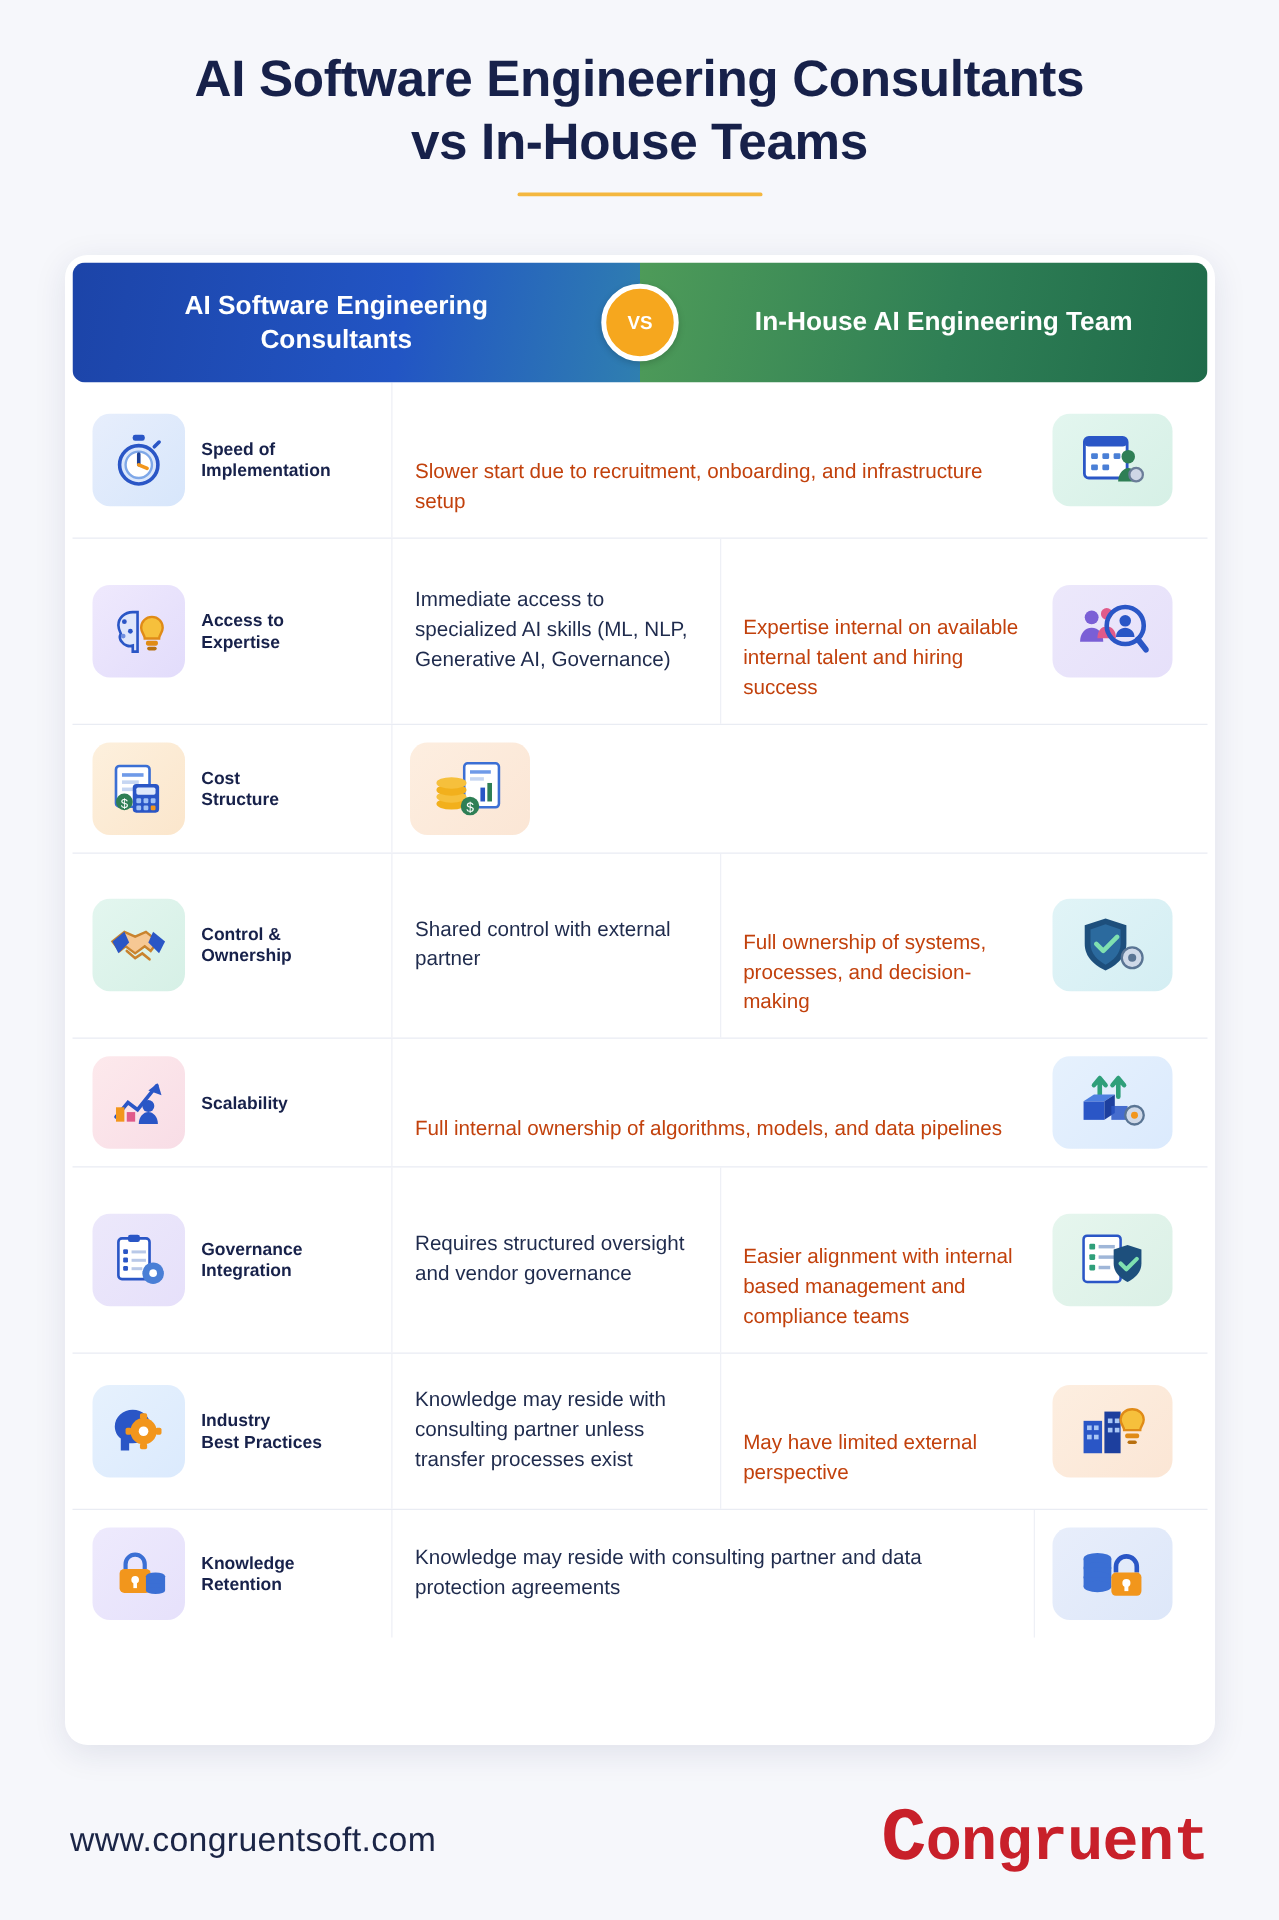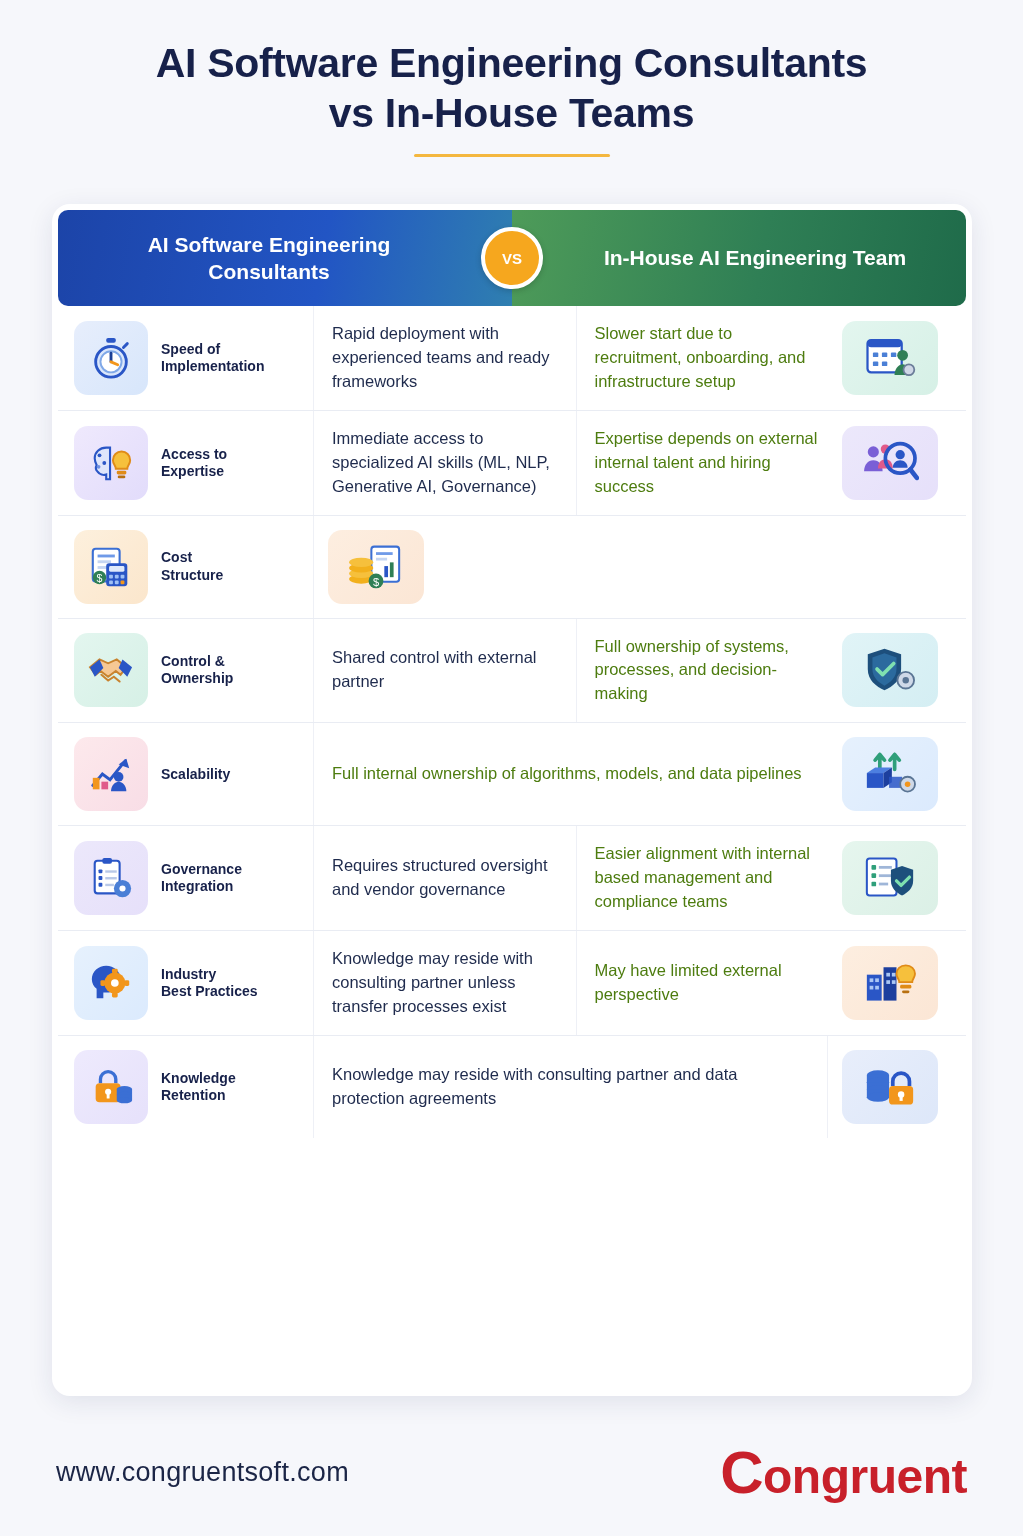--- a/index.html
+++ b/index.html
@@ -72,21 +72,21 @@
   }
   .cell-consult {
     flex:1 1 0; padding:16px 18px 16px 18px;
     border-right:1px solid #eef0f6;
     display:flex; align-items:center;
     font-size:16.5px; line-height:1.45; color:#1f2b4d;
   }
   .cell-inhouse {
     flex:1 1 0; padding:16px 8px 16px 18px;
     display:flex; align-items:center;
-    font-size:16.5px; line-height:1.45; color:#4d7c0f;
+    font-size:16.5px; line-height:1.45; color:#c2410c;margin-top:44px;
   }
   .cell-icon-right {
     flex:0 0 138px; display:flex; align-items:center; justify-content:center;
     padding:10px 14px 10px 0;
   }
   .label-text { font-size:14px; font-weight:bold; line-height:1.22; color:#17214a; }
   .label-text .sub { display:block; }
 
   
   .tile {
@@ -111,21 +111,21 @@
 
   
   .footer {
     position:absolute; left:0; right:0; bottom:0; height:128px;
     display:flex; align-items:center; justify-content:space-between;
     padding:0 56px;
     gap:26px;
   }
   .site { font-size:27px; color:#1b2546; letter-spacing:0.3px; }
   .brand {
-    font-family:Liberation Sans, sans-serif;
+    font-family:Liberation Mono, monospace;
     font-size:48px; color:#c8202a; font-weight:bold; letter-spacing:-0.5px;
   }
   .brand .cap { font-size:60px; }
 </style>
 </head>
 <body>
 
 <div class="title-wrap">
   <div class="title">
     <span>AI Software Engineering Consultants</span><br>
@@ -158,21 +158,20 @@
             <line x1="24" y1="28" x2="24" y2="19" stroke="#1b3f96" stroke-width="3" stroke-linecap="round"></line>
             <line x1="24" y1="28" x2="31" y2="31" stroke="#f2961c" stroke-width="3" stroke-linecap="round"></line>
             <line x1="37" y1="13" x2="41" y2="9" stroke="#2a56c6" stroke-width="3" stroke-linecap="round"></line>
           </svg>
         </div>
         <div class="label-text">
           <span>Speed of</span>
           <span class="sub">Implementation</span>
         </div>
       </div>
-      <div class="cell-consult">Rapid deployment with experienced teams and ready frameworks</div>
       <div class="cell-inhouse">Slower start due to recruitment, onboarding, and infrastructure setup</div>
       <div class="cell-icon-right">
         <div class="tile-lg t-mint">
           <svg width="54" height="50" viewBox="0 0 60 54">
             <rect x="5" y="7" width="38" height="36" rx="4" fill="#fff" stroke="#2a56c6" stroke-width="2.5"></rect>
             <rect x="5" y="7" width="38" height="8" rx="4" fill="#2a56c6"></rect>
             <g fill="#4a7fd6">
               <rect x="11" y="21" width="6" height="5" rx="1"></rect>
               <rect x="21" y="21" width="6" height="5" rx="1"></rect>
               <rect x="31" y="21" width="6" height="5" rx="1"></rect>
@@ -199,21 +198,21 @@
             <rect x="31" y="32" width="10" height="4" rx="1.5" fill="#e08b17"></rect>
             <rect x="32" y="37" width="8" height="3" rx="1.5" fill="#b8700f"></rect>
           </svg>
         </div>
         <div class="label-text">
           <span>Access to</span>
           <span class="sub">Expertise</span>
         </div>
       </div>
       <div class="cell-consult">Immediate access to specialized AI skills (ML, NLP, Generative AI, Governance)</div>
-      <div class="cell-inhouse">Expertise depends on external internal talent and hiring success</div>
+      <div class="cell-inhouse">Expertise internal on available internal talent and hiring success</div>
       <div class="cell-icon-right">
         <div class="tile-lg t-lilac">
           <svg width="58" height="50" viewBox="0 0 62 54">
             <circle cx="13" cy="15" r="6" fill="#7a5fd6"></circle>
             <path d="M3 36c0-7 4-12 10-12s10 5 10 12z" fill="#7a5fd6"></path>
             <circle cx="26" cy="12" r="5" fill="#e05a8a"></circle>
             <path d="M18 33c0-6 3-10 8-10s8 4 8 10z" fill="#e05a8a"></path>
             <circle cx="42" cy="22" r="16" fill="none" stroke="#2a56c6" stroke-width="4"></circle>
             <circle cx="42" cy="18" r="5" fill="#2a56c6"></circle>
             <path d="M34 32c0-5 4-8 8-8s8 3 8 8z" fill="#2a56c6"></path>

